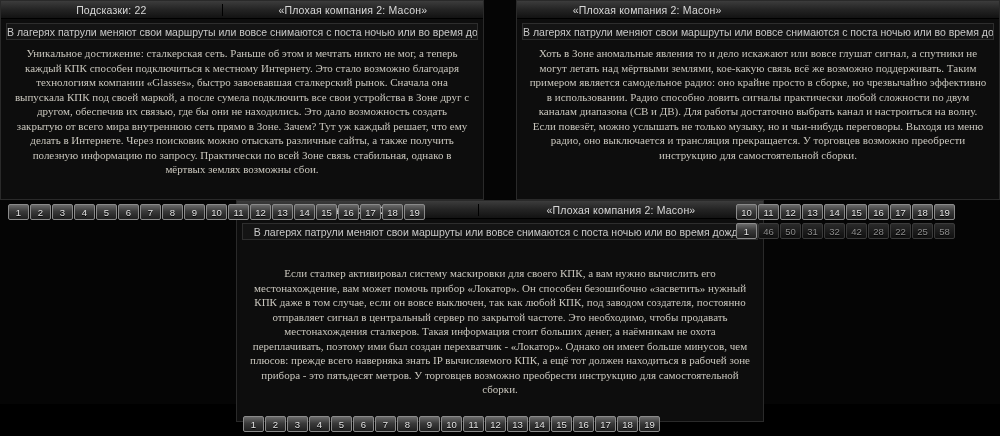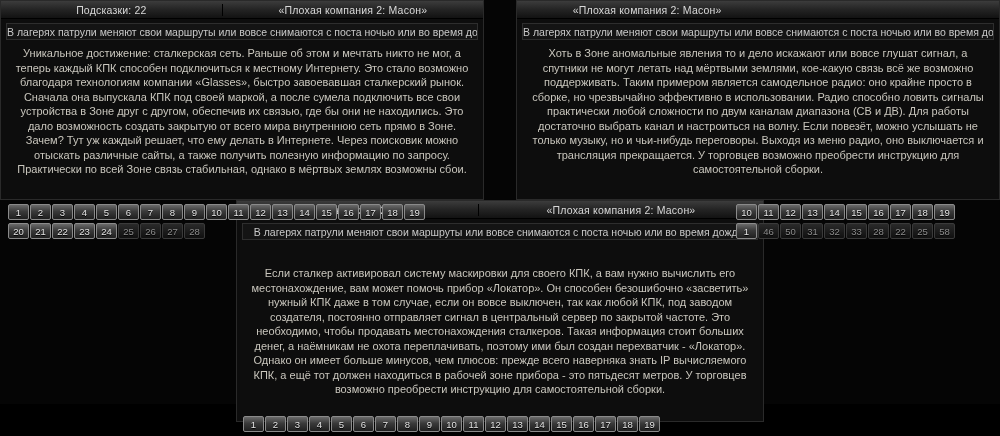--- a/index.html
+++ b/index.html
@@ -63,20 +63,21 @@
     box-sizing: border-box;
   }
 
   .body-text {
     color: #c9c6bd;
     font-size: 11px;
     line-height: 14.5px;
     text-align: center;
     padding: 6px 12px 4px 12px;
     box-sizing: border-box;
+    font-family: Liberation Serif, serif;
   }
 
   
   .numstrip {
     position: absolute;
     display: flex;
     gap: 1px;
   }
   .numcell {
     width: 21px;
@@ -150,51 +151,40 @@
       <div class="numcell">11</div>
       <div class="numcell">12</div>
       <div class="numcell">13</div>
       <div class="numcell">14</div>
       <div class="numcell">15</div>
       <div class="numcell">16</div>
       <div class="numcell">17</div>
       <div class="numcell">18</div>
       <div class="numcell">19</div>
     </div>
-  <div class="numstrip" id="strip-left-2" style="left:8px; top:223px;">
-      <div class="numcell">20</div>
-      <div class="numcell">21</div>
-      <div class="numcell">22</div>
-      <div class="numcell">23</div>
-      <div class="numcell">24</div>
-      <div class="numcell dim">25</div>
-      <div class="numcell dim">26</div>
-      <div class="numcell dim">27</div>
-      <div class="numcell dim">28</div>
-    </div>
 
   <div class="numstrip" id="strip-right-1" style="left:736px; top:204px;">
       <div class="numcell">10</div>
       <div class="numcell">11</div>
       <div class="numcell">12</div>
       <div class="numcell">13</div>
       <div class="numcell">14</div>
       <div class="numcell">15</div>
       <div class="numcell">16</div>
       <div class="numcell">17</div>
       <div class="numcell">18</div>
       <div class="numcell">19</div>
     </div>
   <div class="numstrip" id="strip-right-2" style="left:736px; top:223px;">
       <div class="numcell">1</div>
       <div class="numcell dim">46</div>
       <div class="numcell dim">50</div>
       <div class="numcell dim">31</div>
       <div class="numcell dim">32</div>
-      <div class="numcell dim">33</div>
+      <div class="numcell dim">42</div>
       <div class="numcell dim">28</div>
       <div class="numcell dim">22</div>
       <div class="numcell dim">25</div>
       <div class="numcell dim">58</div>
     </div>
 
   <div class="numstrip" id="strip-center-1" style="left:243px; top:416px;">
       <div class="numcell">1</div>
       <div class="numcell">2</div>
       <div class="numcell">3</div>

